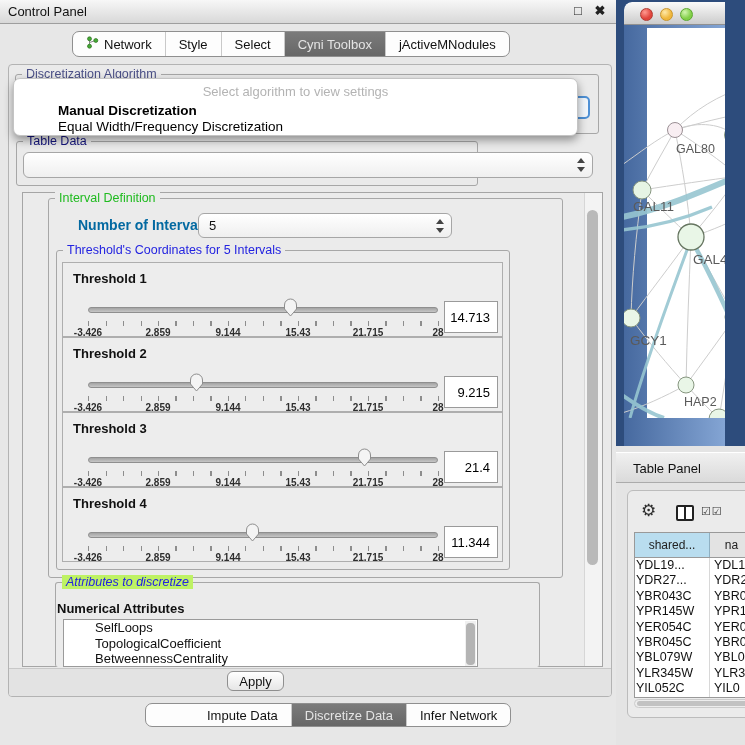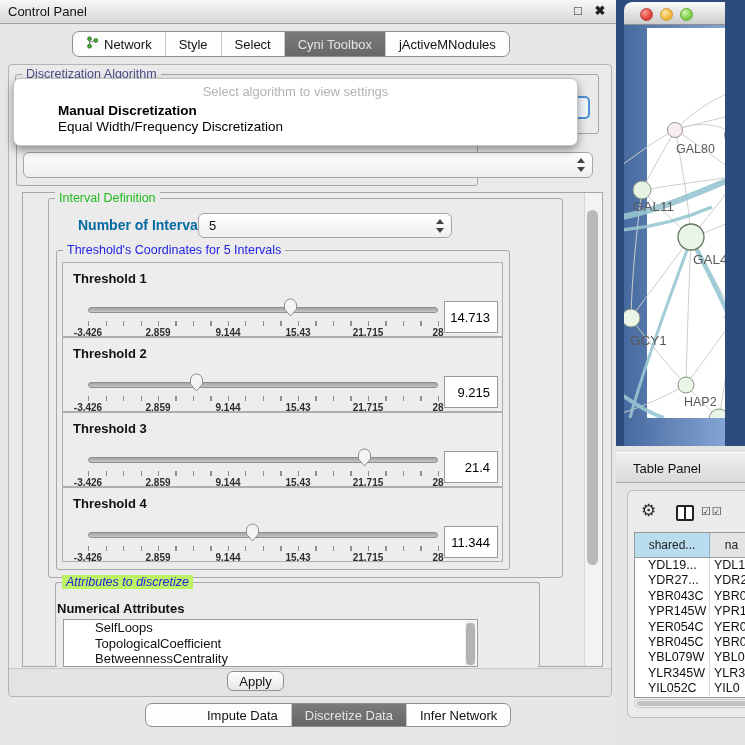--- a/index.html
+++ b/index.html
@@ -39,21 +39,21 @@
     border:1px solid #a6a6a6; border-radius:6px; font-size:13px; color:#111; }
   .combo .cv { position:absolute; left:10px; top:0; bottom:0; display:flex; align-items:center; white-space:nowrap; }
   .spinner { position:absolute; right:7px; top:50%; transform:translateY(-50%); width:9px; height:14px; }
   .spinner:before, .spinner:after { content:""; position:absolute; left:1px; border-left:4px solid transparent; border-right:4px solid transparent; }
   .spinner:before { top:0; border-bottom:5px solid #444; }
   .spinner:after { bottom:0; border-top:5px solid #444; }
 
   
   #combo-fragment { left:572px; top:96px; width:18px; height:23px; background:#f2f7fc;
     border:2px solid #4e90d5; border-radius:5px; z-index:55; }
-  #algo-popup { left:13px; top:78px; width:565px; height:68px; background:#ffffff;
+  #algo-popup { left:13px; top:78px; width:565px; height:58px; background:#ffffff;
     border:1px solid #c4c4c4; border-radius:7px; box-shadow:0 4px 10px rgba(0,0,0,.4); z-index:60; }
   #algo-popup .ph { position:absolute; left:0; right:0; top:5px; text-align:center; font-size:13px; color:#b3b3b3; }
   #algo-popup .op { position:absolute; left:2px; font-size:13.5px; color:#000; white-space:nowrap;padding-left:42px; }
   #algo-popup .op.b { font-weight:bold; top:24px; }
   #algo-popup .op.n { top:40px; }
 
   
   #scroll-panel { left:22px; top:192px; width:581px; height:475px;
     background:#ebebeb; border:1px solid #a5a5a5; }
   #vscroll-track { left:584px; top:193px; width:18px; height:473px; background:#f3f3f3; border-left:1px solid #d6d6d6; }
@@ -118,21 +118,21 @@
   #colicon:before { content:""; position:absolute; left:6px; top:0; bottom:0; width:2px; background:#222; }
   #checks { position:absolute; left:73px; top:14px; font-size:11px; color:#333; letter-spacing:1px; }
 
   #mini-table { position:absolute; left:6px; top:41px; width:120px; height:166px; background:#fff; border:1px solid #999; overflow:hidden; }
   #mt-head { display:flex; height:25px; border-bottom:1px solid #9a9a9a; }
   .hc { font-size:12px; color:#222; display:flex; align-items:center; justify-content:center; }
   .hc0 { width:75px; background:#b9ddef; border-right:1px solid #8fb0c2; }
   .hc1 { flex:1; background:#e3e3e3; }
   .trow { display:flex; height:15.4px; }
   .tcell { font-size:12.5px; color:#111; line-height:15.4px; white-space:nowrap; overflow:hidden; }
-  .tcell.c0 { width:75px; padding-left:13px; border-right:1px solid #d8d8d8; }
+  .tcell.c0 { width:75px; padding-left:1px; border-right:1px solid #d8d8d8; }
   .tcell.c1 { flex:1; padding-left:4px; }
   #hscroll { position:absolute; left:6px; top:208px; width:120px; height:9px; background:#ededed; border:1px solid #cccccc; border-radius:5px; }
   #hscroll .th { position:absolute; left:2px; top:1px; width:112px; height:5px; background:#c2c2c2; border-radius:3px; }
 
   svg text { font-family:"Liberation Sans", sans-serif; }
 </style>
 </head>
 <body>
 
 <div id="root">

